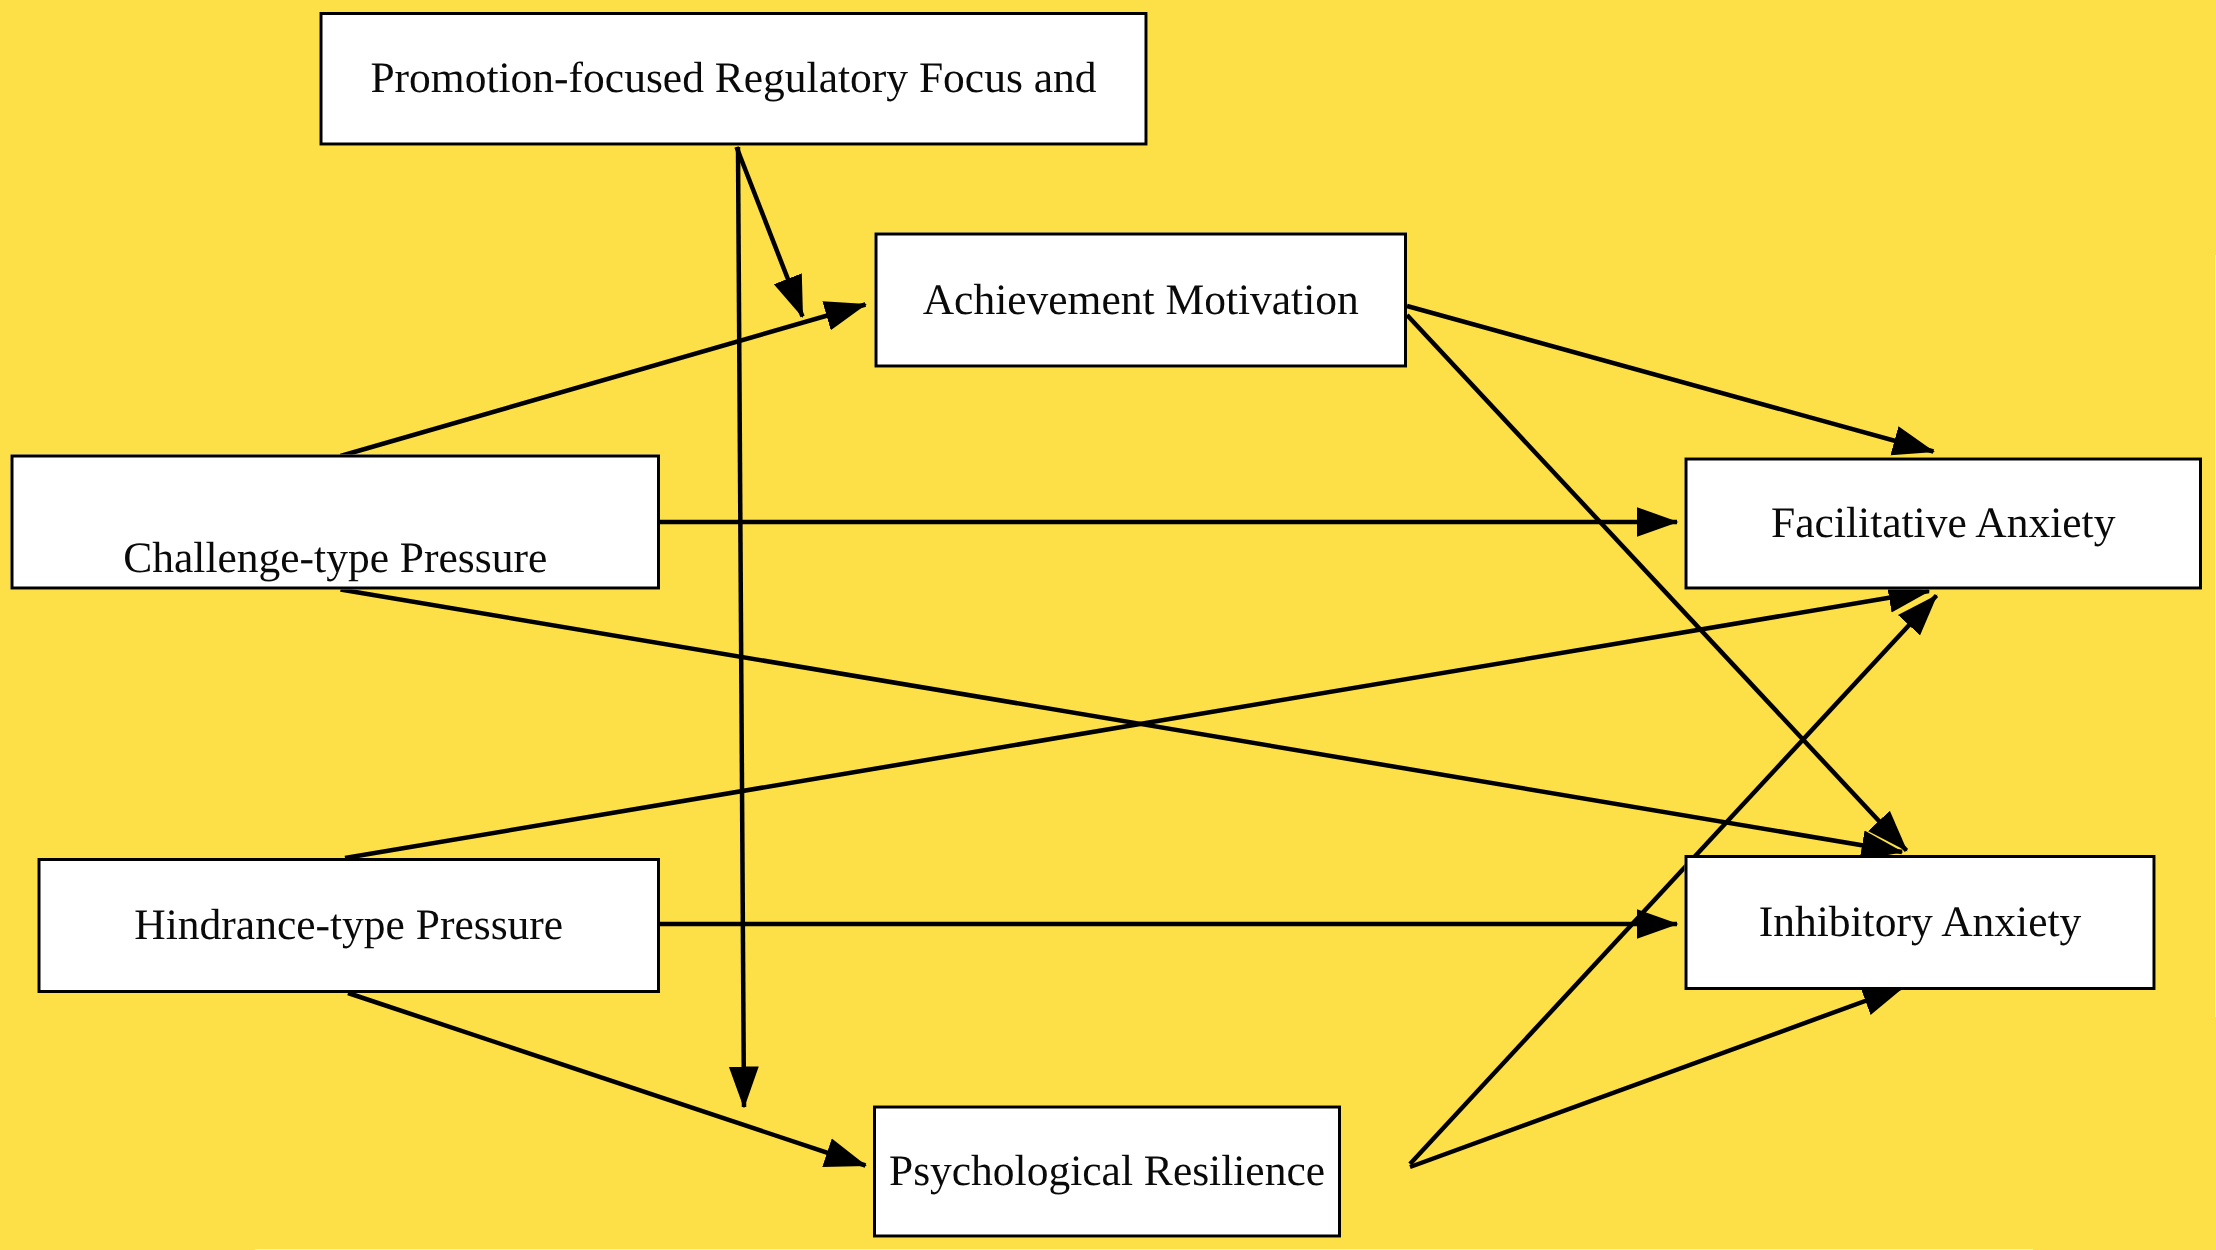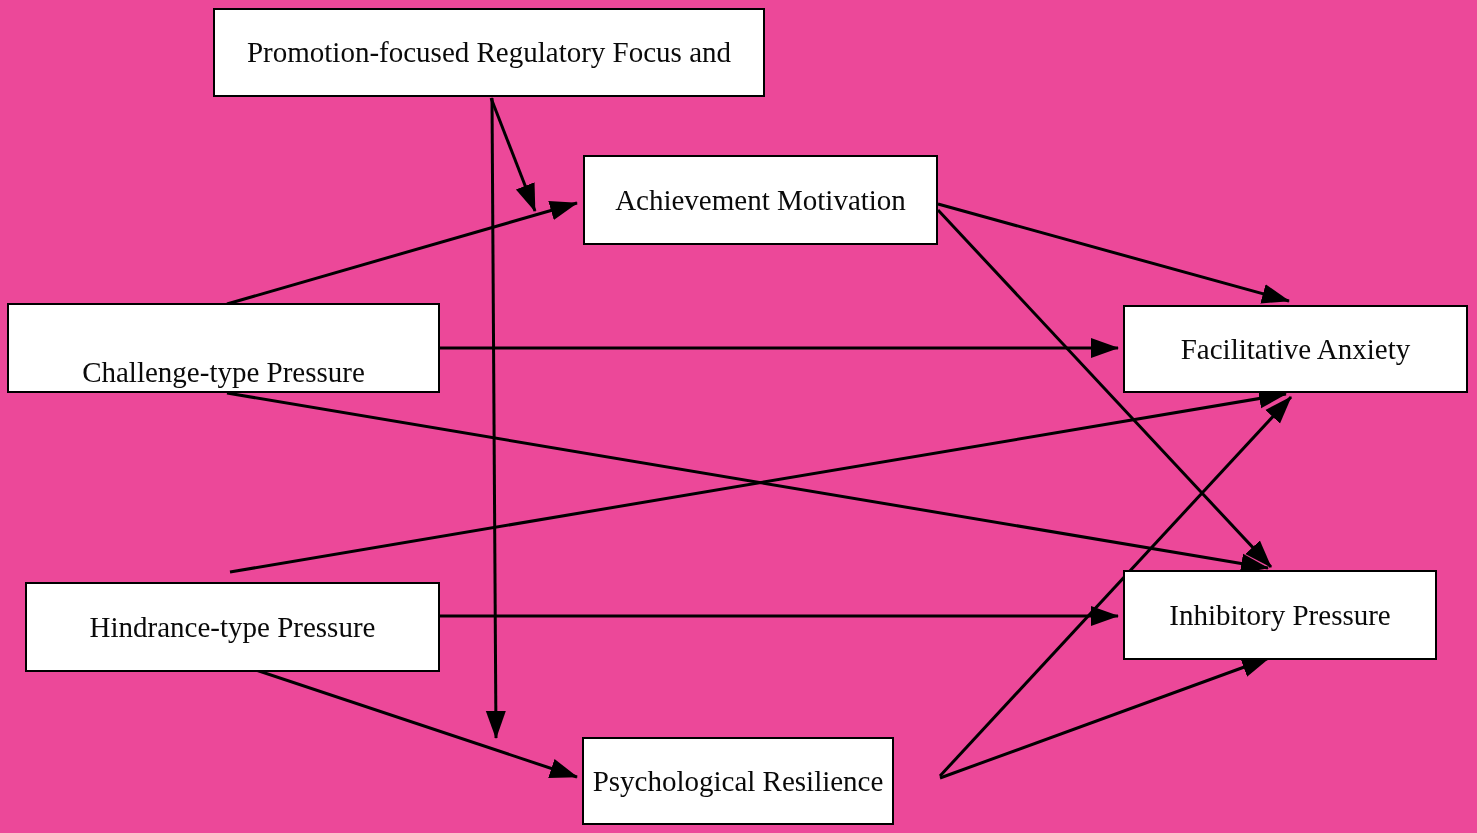--- a/index.html
+++ b/index.html
@@ -4,21 +4,21 @@
 <style>
   html, body {
     margin: 0;
     padding: 0;
     background: #ffffff;
   }
   .canvas {
     position: relative;
     width: 1477px;
     height: 833px;
-    background: #ec4899;
+    background: #fde047;
     font-family: "Liberation Serif", serif;
     overflow: hidden;
   }
   .edges-layer {
     position: absolute;
     left: 0;
     top: 0;
     width: 1477px;
     height: 833px;
   }
@@ -90,25 +90,25 @@
   </div>
 
   <div class="node" style="left:7px; top:303px; width:433px; height:90px;align-items:flex-end;">
     <span class="lbl">Challenge-type Pressure</span>
   </div>
 
   <div class="node" style="left:1123px; top:305px; width:345px; height:88px;">
     <span class="lbl">Facilitative Anxiety</span>
   </div>
 
-  <div class="node" style="left:25px; top:572px; width:415px; height:90px;margin-top:10px;">
+  <div class="node" style="left:25px; top:572px; width:415px; height:90px;">
     <span class="lbl">Hindrance-type Pressure</span>
   </div>
 
   <div class="node" style="left:1123px; top:570px; width:314px; height:90px;">
-    <span class="lbl">Inhibitory Pressure</span>
+    <span class="lbl">Inhibitory Anxiety</span>
   </div>
 
   <div class="node" style="left:582px; top:737px; width:312px; height:88px;">
     <span class="lbl">Psychological Resilience</span>
   </div>
 
 </div>
 
 </body></html>

